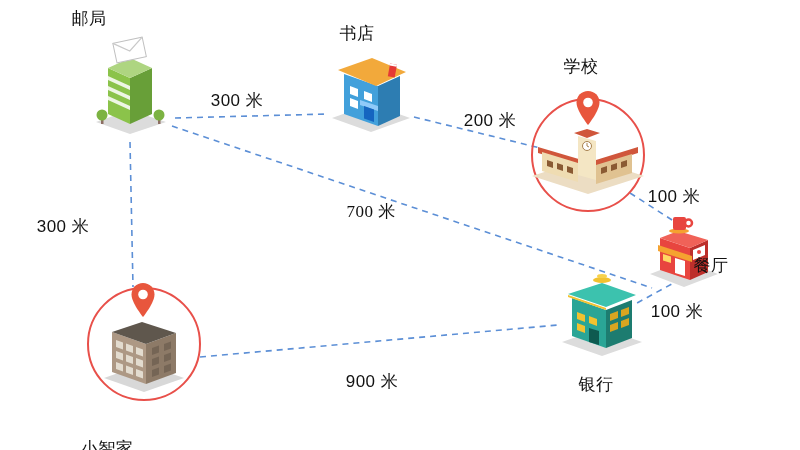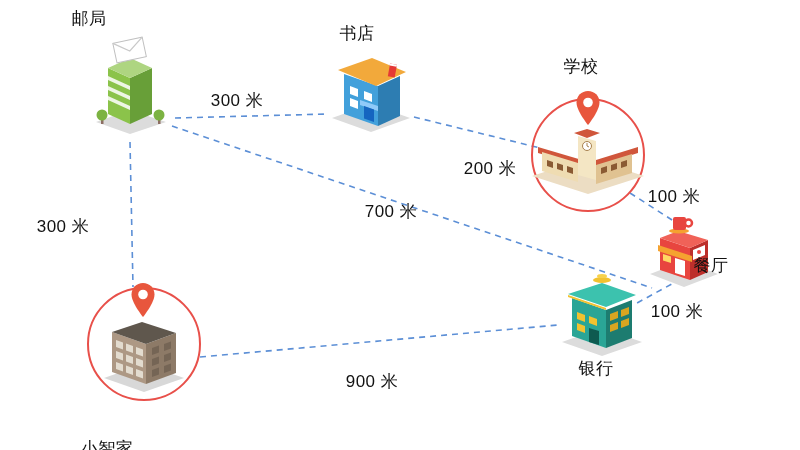--- a/index.html
+++ b/index.html
@@ -135,21 +135,21 @@
       <polygon points="19,50 27,53 27,60 19,57" fill="#f2c230"></polygon>
       <polygon points="31,54 39,57 39,64 31,61" fill="#f2c230"></polygon>
       <polygon points="19,61 27,64 27,71 19,68" fill="#f2c230"></polygon>
       <polygon points="52,52 60,49 60,56 52,59" fill="#d9a520"></polygon>
       <polygon points="63,48 71,45 71,52 63,55" fill="#d9a520"></polygon>
       <polygon points="52,63 60,60 60,67 52,70" fill="#d9a520"></polygon>
       <polygon points="63,59 71,56 71,63 63,66" fill="#d9a520"></polygon>
       <polygon points="31,66 41,69 41,83 31,80" fill="#0e5a50"></polygon>
     </svg>
   </div>
-  <div class="node-label" style="left:596px;top:368px;">银行</div>
+  <div class="node-label" style="left:596px;top:384px;">银行</div>
 
   <div class="node" style="left:100px;top:302px;width:88px;height:95px;">
     <svg width="88" height="95" viewBox="0 0 88 95">
       <polygon points="4,76 44,62 84,76 44,90" fill="#d8d8d8"></polygon>
       <polygon points="12,30 46,42 46,82 12,70" fill="#ad9884"></polygon>
       <polygon points="46,42 76,31 76,71 46,82" fill="#8d7a67"></polygon>
       <polygon points="12,30 42,20 76,31 46,42" fill="#5f574d"></polygon>
       <polygon points="16,38 23,40.5 23,47.5 16,45" fill="#e3dccf"></polygon>
       <polygon points="26,41.5 33,44 33,51 26,48.5" fill="#e3dccf"></polygon>
       <polygon points="36,45 43,47.5 43,54.5 36,52" fill="#e3dccf"></polygon>
@@ -167,20 +167,20 @@
       <polygon points="64,64 71,61.5 71,68.5 64,71" fill="#756555"></polygon>
     </svg>
   </div>
   <svg class="pin" style="left:130px;top:282px;" viewBox="0 0 26 36">
     <path d="M13,1 C6.4,1 1.5,6 1.5,12.5 C1.5,21 13,35 13,35 C13,35 24.5,21 24.5,12.5 C24.5,6 19.6,1 13,1 Z" fill="#e8563d"></path>
     <circle cx="13" cy="12.5" r="4.8" fill="#ffffff"></circle>
   </svg>
   <div class="node-label" style="left:107px;top:423px;margin-top:25px;">小智家</div>
 
   <div class="edge-label" style="left:237px;top:100px;">300 米</div>
-  <div class="edge-label" style="left:490px;top:120px;margin-top:48px;">200 米</div>
+  <div class="edge-label" style="left:490px;top:120px;">200 米</div>
   <div class="edge-label" style="left:674px;top:196px;">100 米</div>
   <div class="edge-label" style="left:677px;top:311px;">100 米</div>
   <div class="edge-label" style="left:63px;top:226px;">300 米</div>
-  <div class="edge-label" style="left:391px;top:211px;">700 米</div>
+  <div class="edge-label" style="left:371px;top:211px;font-family:Liberation Serif, serif;">700 米</div>
   <div class="edge-label" style="left:372px;top:381px;">900 米</div>
 
 </div>
 
 </body></html>

